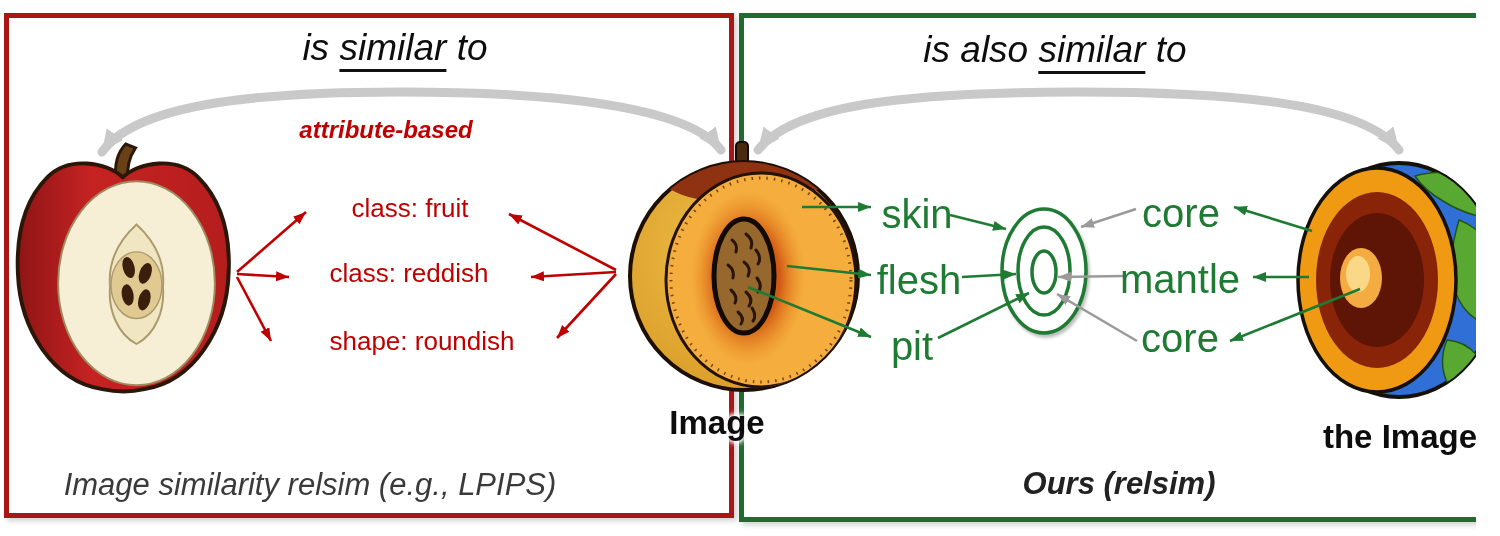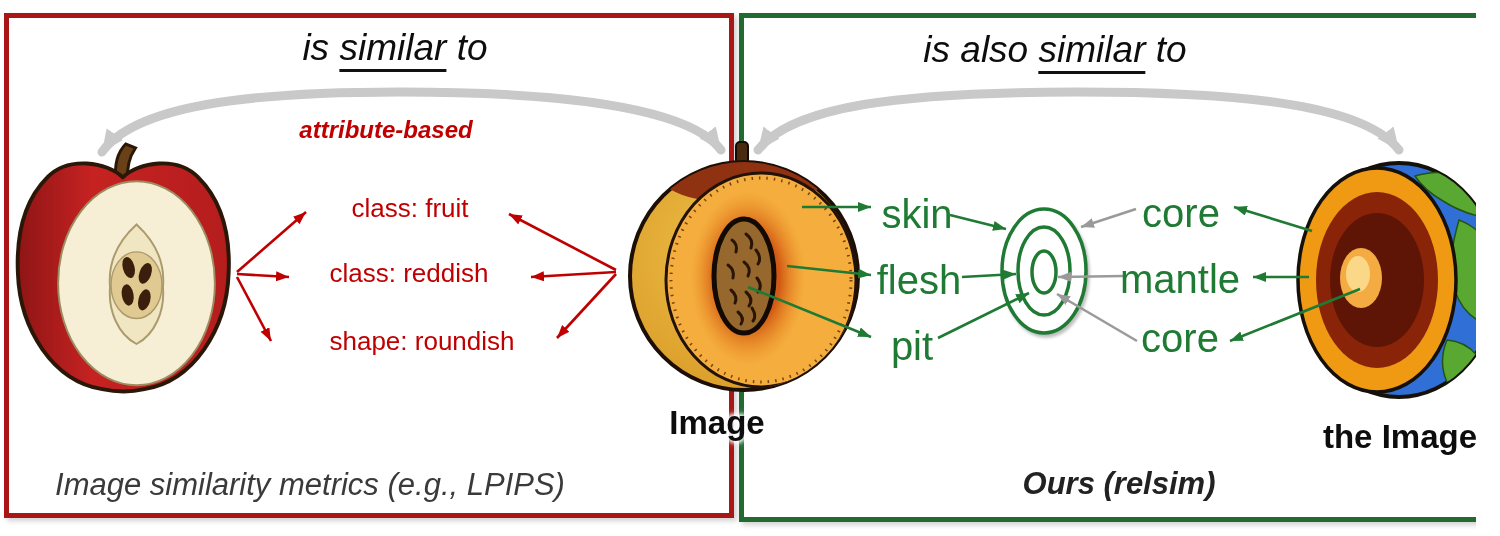--- a/index.html
+++ b/index.html
@@ -182,16 +182,16 @@
   <div class="txt part" style="left:919px;top:258px">flesh</div>
   <div class="txt part" style="left:912px;top:324px">pit</div>
 
   <div class="txt part" style="left:1181px;top:191px">core</div>
   <div class="txt part" style="left:1180px;top:257px">mantle</div>
   <div class="txt part" style="left:1180px;top:316px">core</div>
 
   <div class="txt fruitname halo" style="left:717px;top:404px">Image</div>
   <div class="txt fruitname" style="left:1400px;top:418px">the Image</div>
 
-  <div class="txt caption" style="left:310px;top:467px">Image similarity metrics (e.g., LPIPS)</div>
+  <div class="txt caption" style="left:310px;top:467px">Image similarity relsim (e.g., LPIPS)</div>
   <div class="txt caption bold" style="left:1119px;top:466px">Ours (relsim)</div>
 
 </div>
 
 </body></html>

